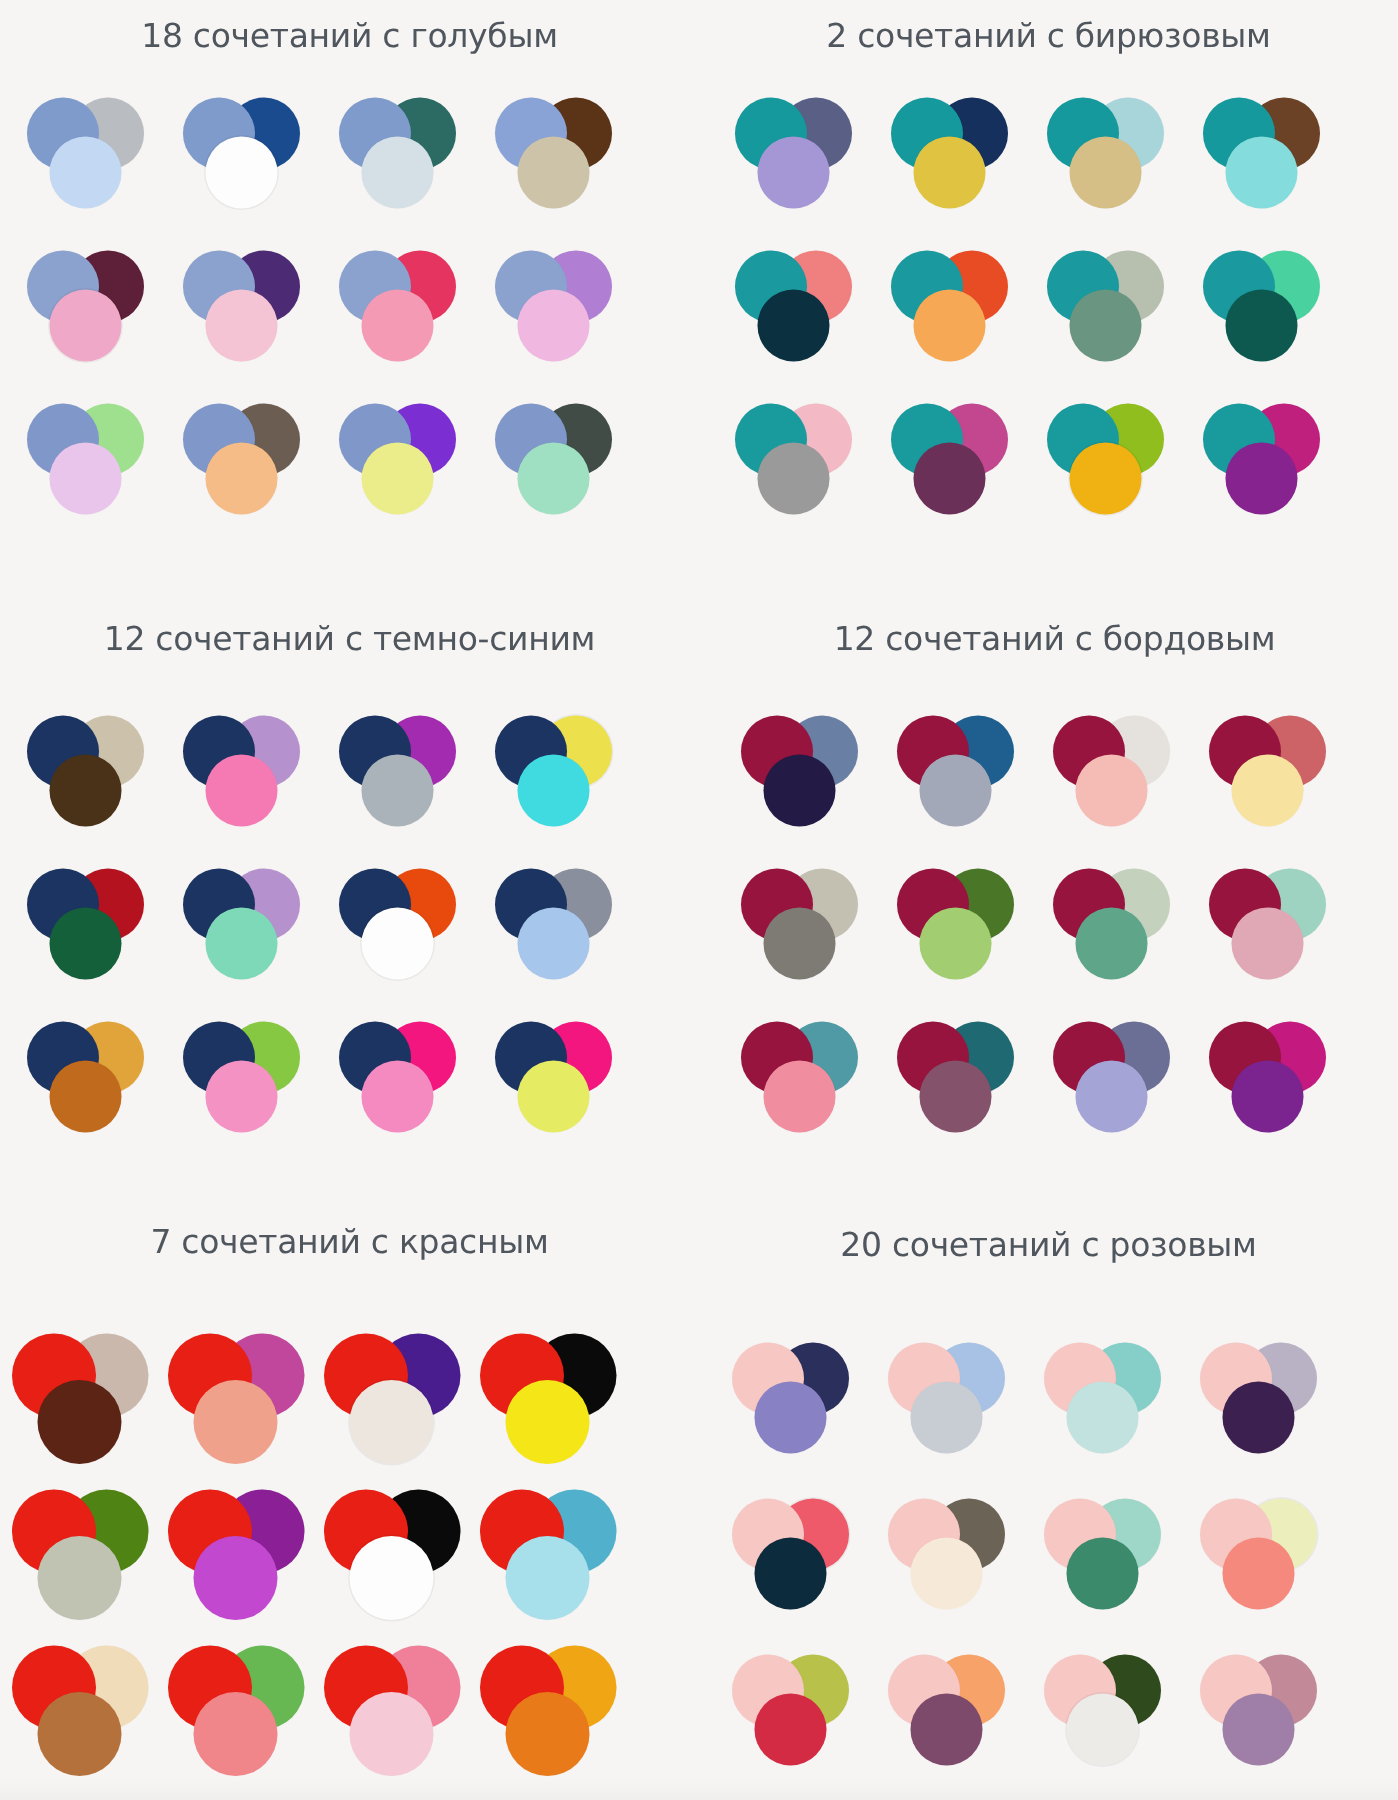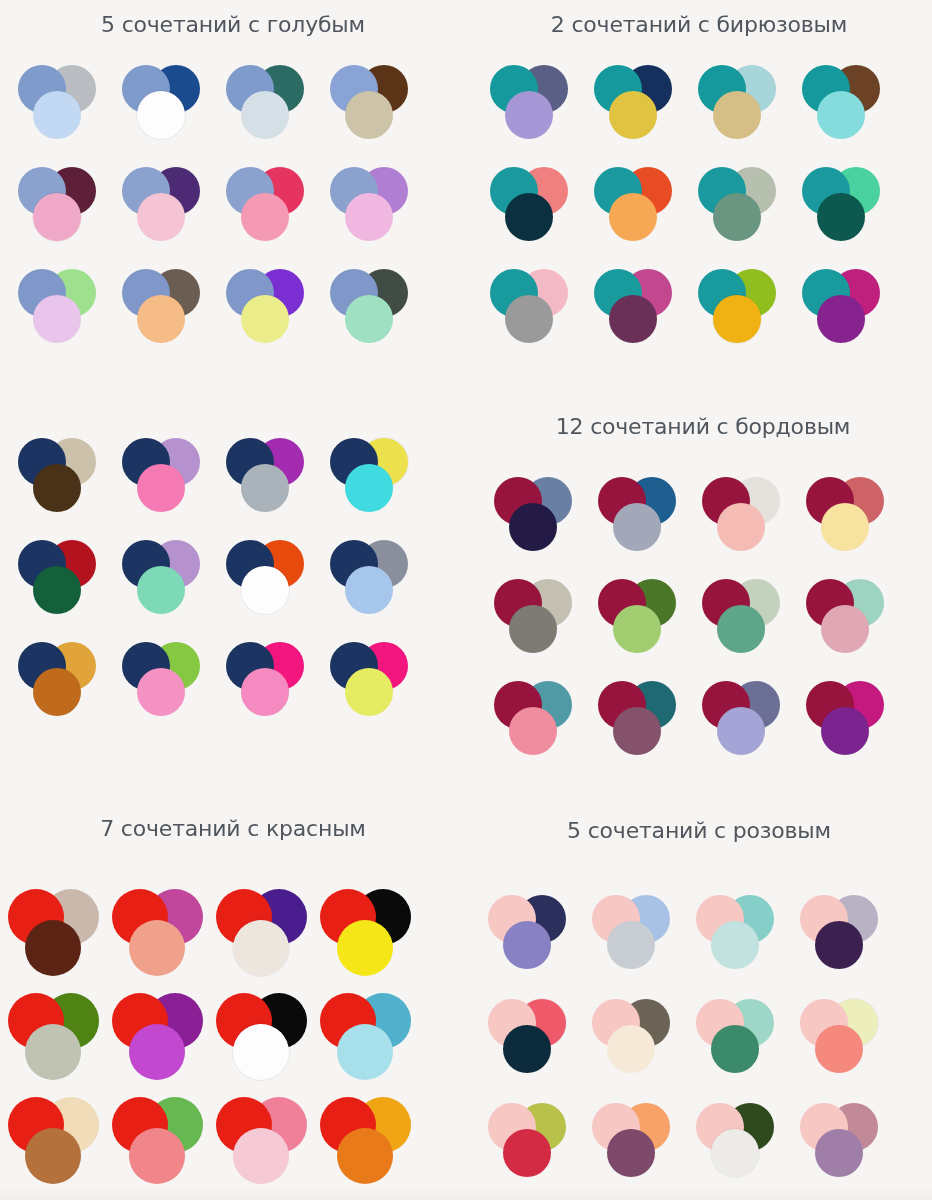--- a/index.html
+++ b/index.html
@@ -63,21 +63,21 @@
     height:10px;
     font-family:"DejaVu Sans", sans-serif;
   }
 </style>
 </head>
 <body>
 
 <div class="sheet">
 
   <div class="panel" style="left:0;top:0;width:466px;height:400px;">
-    <div class="panel-title" style="padding-top:12px;">5 сочетаний с голубым</div>
+    <div class="panel-title" style="padding-top:12px;">18 сочетаний с голубым</div>
     <div class="grid" id="grid-0" style="height:330px;">
         <div class="triad" style="left: 18px; top: 28px; width: 77.76px; height: 74.4px;">
           <div class="c a" style="left: 0px; top: 0px; width: 48px; height: 48px; z-index: 2; background: rgb(127, 155, 203);"></div>
           <div class="c b" style="left: 29.76px; top: 0px; width: 48px; height: 48px; z-index: 1; background: rgb(185, 188, 193);"></div>
           <div class="c c3" style="left: 14.88px; top: 26.4px; width: 48px; height: 48px; z-index: 3; background: rgb(195, 216, 242);"></div>
         </div>
         <div class="triad" style="left: 122px; top: 28px; width: 77.76px; height: 74.4px;">
           <div class="c a" style="left: 0px; top: 0px; width: 48px; height: 48px; z-index: 2; background: rgb(127, 155, 203);"></div>
           <div class="c b" style="left: 29.76px; top: 0px; width: 48px; height: 48px; z-index: 1; background: rgb(27, 75, 143);"></div>
           <div class="c c3" style="left: 14.88px; top: 26.4px; width: 48px; height: 48px; z-index: 3; background: rgb(253, 253, 253); box-shadow: rgba(0, 0, 0, 0.05) 0px 0px 0px 1px;"></div>
@@ -195,20 +195,21 @@
         </div>
         <div class="triad" style="left: 336px; top: 232px; width: 77.76px; height: 74.4px;">
           <div class="c a" style="left: 0px; top: 0px; width: 48px; height: 48px; z-index: 2; background: rgb(25, 155, 158);"></div>
           <div class="c b" style="left: 29.76px; top: 0px; width: 48px; height: 48px; z-index: 1; background: rgb(191, 31, 125);"></div>
           <div class="c c3" style="left: 14.88px; top: 26.4px; width: 48px; height: 48px; z-index: 3; background: rgb(134, 35, 143);"></div>
         </div>
       </div>
   </div>
 
   <div class="panel" style="left:0;top:400px;width:466px;height:400px;">
+    <div class="panel-title" style="padding-top:14px;">12 сочетаний с темно-синим</div>
     <div class="grid" id="grid-2" style="height:330px;">
         <div class="triad" style="left: 18px; top: 38px; width: 77.76px; height: 74.4px;">
           <div class="c a" style="left: 0px; top: 0px; width: 48px; height: 48px; z-index: 2; background: rgb(28, 52, 97);"></div>
           <div class="c b" style="left: 29.76px; top: 0px; width: 48px; height: 48px; z-index: 1; background: rgb(204, 193, 171);"></div>
           <div class="c c3" style="left: 14.88px; top: 26.4px; width: 48px; height: 48px; z-index: 3; background: rgb(74, 50, 24);"></div>
         </div>
         <div class="triad" style="left: 122px; top: 38px; width: 77.76px; height: 74.4px;">
           <div class="c a" style="left: 0px; top: 0px; width: 48px; height: 48px; z-index: 2; background: rgb(28, 52, 97);"></div>
           <div class="c b" style="left: 29.76px; top: 0px; width: 48px; height: 48px; z-index: 1; background: rgb(181, 146, 205);"></div>
           <div class="c c3" style="left: 14.88px; top: 26.4px; width: 48px; height: 48px; z-index: 3; background: rgb(245, 122, 180);"></div>
@@ -393,21 +394,21 @@
         <div class="triad" style="left: 320px; top: 256px; width: 90.72px; height: 86.8px;">
           <div class="c a" style="left: 0px; top: 0px; width: 56px; height: 56px; z-index: 2; background: rgb(232, 31, 21);"></div>
           <div class="c b" style="left: 34.72px; top: 0px; width: 56px; height: 56px; z-index: 1; background: rgb(240, 165, 21);"></div>
           <div class="c c3" style="left: 17.36px; top: 30.8px; width: 56px; height: 56px; z-index: 3; background: rgb(232, 122, 26);"></div>
         </div>
       </div>
     <div class="cut-text"></div>
   </div>
 
   <div class="panel" style="left:466px;top:800px;width:466px;height:400px;">
-    <div class="panel-title" style="padding-top:18px;">5 сочетаний с розовым</div>
+    <div class="panel-title" style="padding-top:18px;">20 сочетаний с розовым</div>
     <div class="grid" id="grid-5" style="height:330px;">
         <div class="triad" style="left: 22px; top: 52px; width: 77.76px; height: 74.4px;">
           <div class="c a" style="left: 0px; top: 0px; width: 48px; height: 48px; z-index: 2; background: rgb(247, 199, 196);"></div>
           <div class="c b" style="left: 29.76px; top: 0px; width: 48px; height: 48px; z-index: 1; background: rgb(43, 47, 92);"></div>
           <div class="c c3" style="left: 14.88px; top: 26.4px; width: 48px; height: 48px; z-index: 3; background: rgb(136, 129, 196);"></div>
         </div>
         <div class="triad" style="left: 126px; top: 52px; width: 77.76px; height: 74.4px;">
           <div class="c a" style="left: 0px; top: 0px; width: 48px; height: 48px; z-index: 2; background: rgb(247, 199, 196);"></div>
           <div class="c b" style="left: 29.76px; top: 0px; width: 48px; height: 48px; z-index: 1; background: rgb(168, 194, 229);"></div>
           <div class="c c3" style="left: 14.88px; top: 26.4px; width: 48px; height: 48px; z-index: 3; background: rgb(200, 205, 212);"></div>

